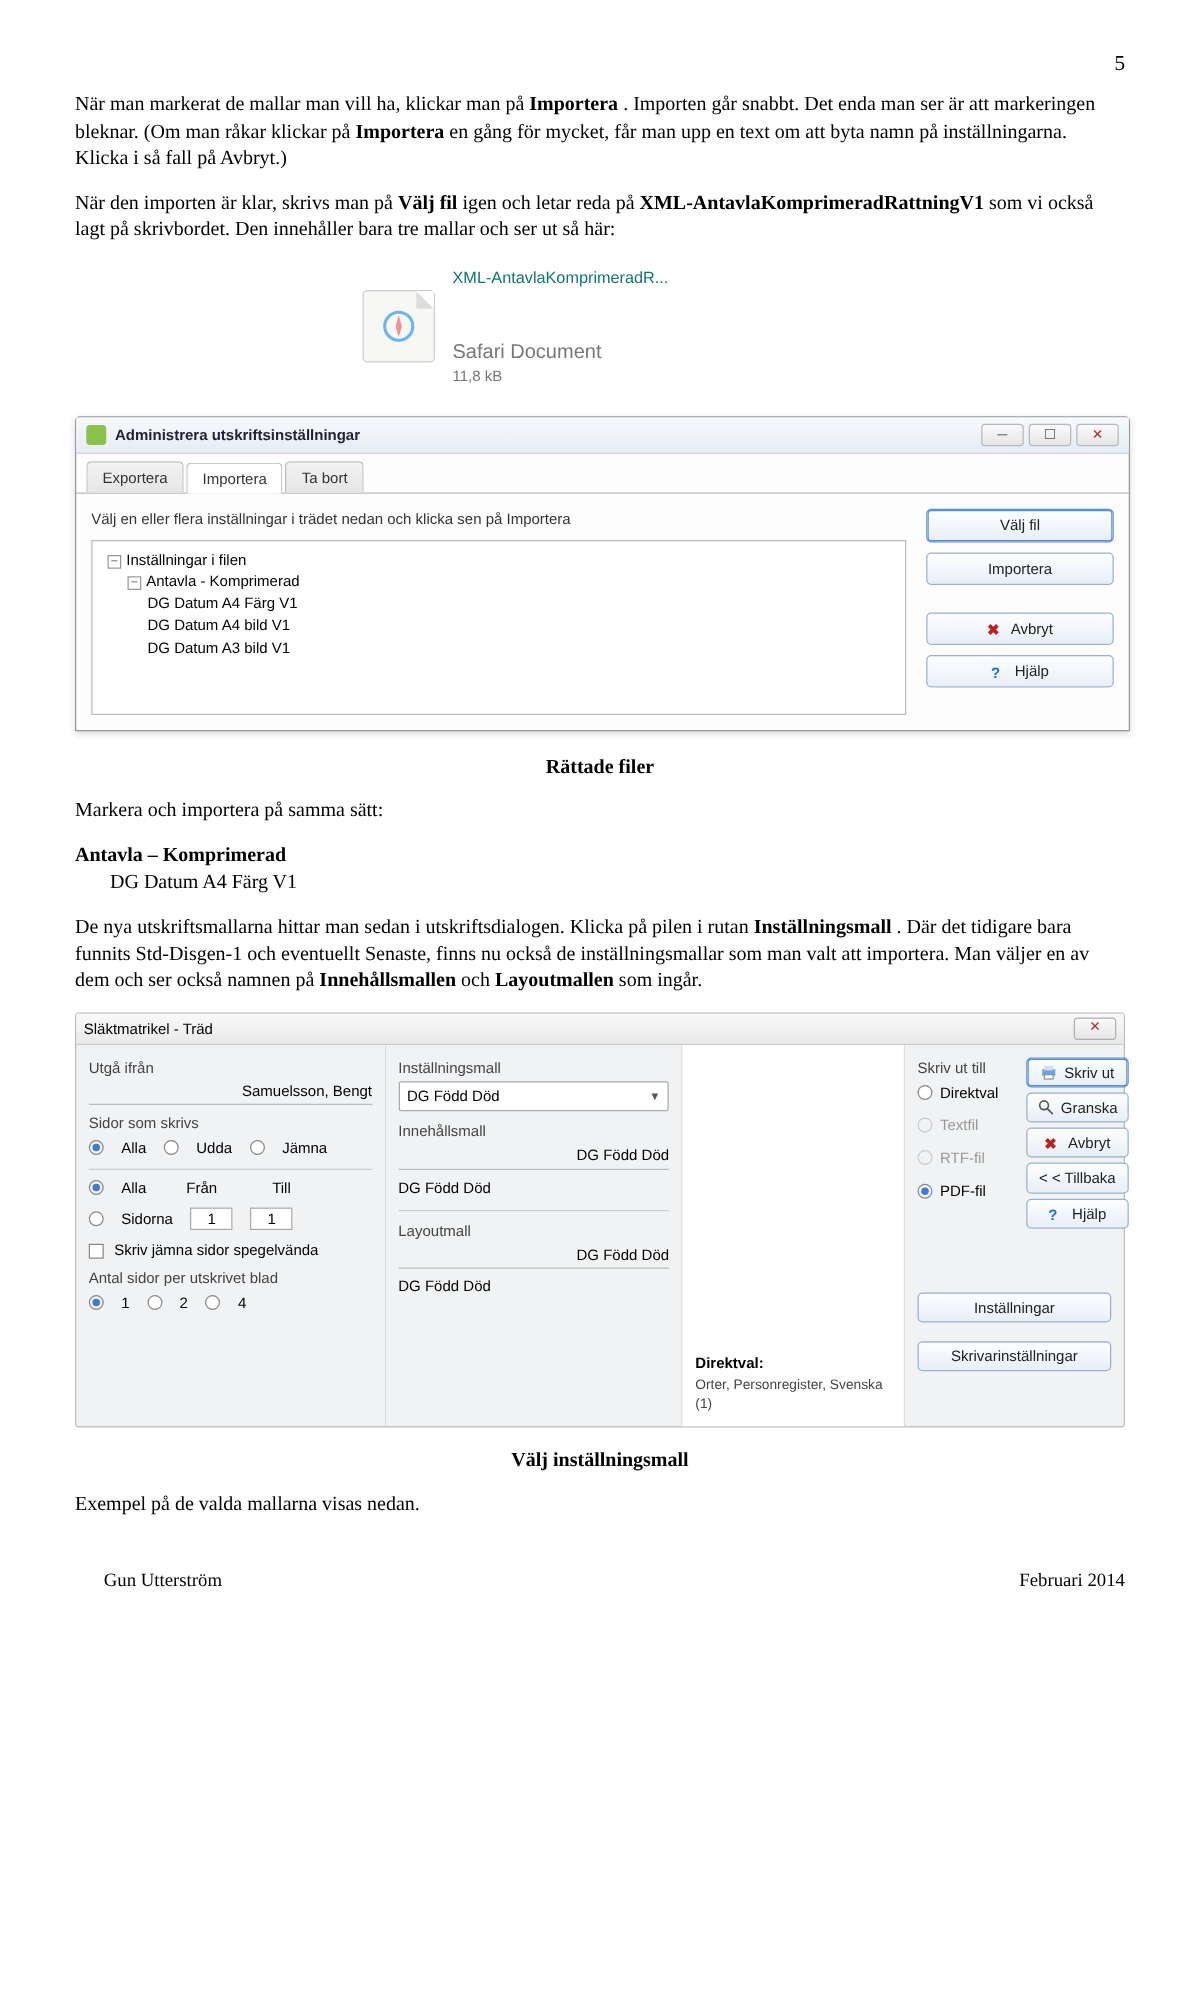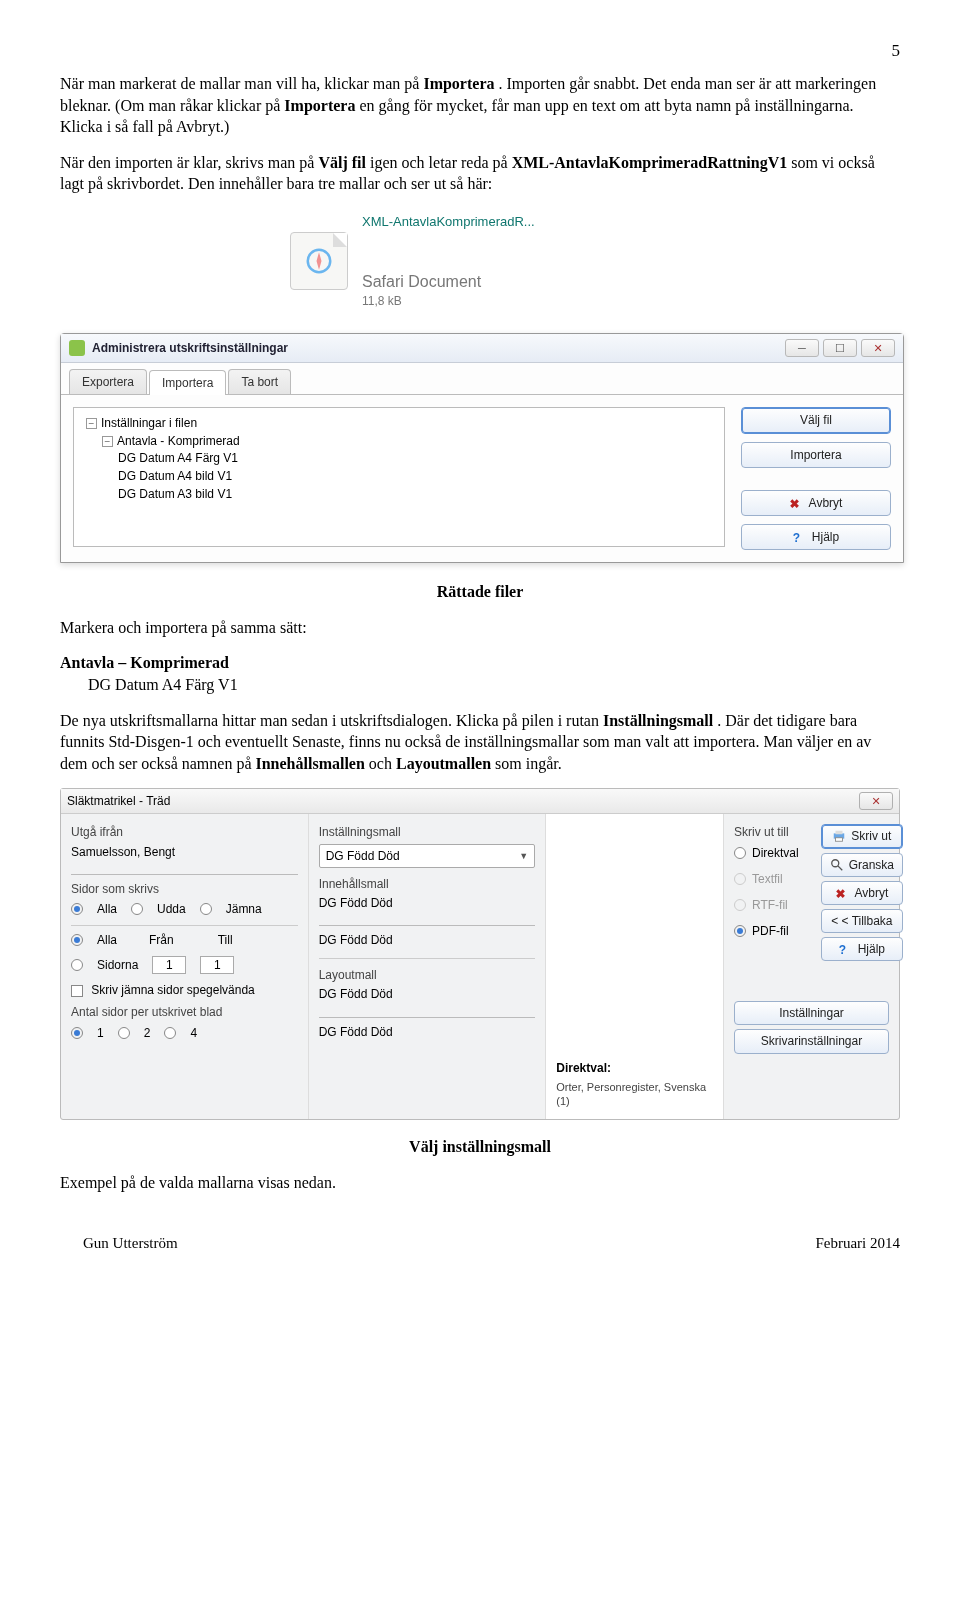--- a/index.html
+++ b/index.html
@@ -108,21 +108,21 @@
     background:linear-gradient(#fafafa,#e6e6e6);
     display:flex;align-items:center;justify-content:center;font-size:11px;color:#a33; }
   .dlg2 .body{ display:flex; }
   .panel{ padding:10px; }
   .panel.left{ width:248px; border-right:1px solid #ddd; }
   .panel.mid{ width:238px; border-right:1px solid #ddd; }
   .panel.preview{ width:178px; border-right:1px solid #ddd; background:#fff; }
   .panel.right{ width:175px; }
   .lbl{ color:#444; margin-bottom:3px; }
   .lbl.bold{ font-weight:bold; color:#000; }
-  .underline{ border-bottom:1px solid #bbb; padding-bottom:14px; margin-bottom:6px; }
+  .underline{ border-bottom:1px solid #bbb; padding-bottom:2px; margin-bottom:6px;text-align:right; }
   .radio-row{ display:flex; gap:14px; align-items:center; margin:4px 0 8px; }
   .radio{ width:12px;height:12px;border:1px solid #888;border-radius:50%;
     display:inline-flex;align-items:center;justify-content:center; }
   .radio.on::after{ content:"";width:6px;height:6px;border-radius:50%;
     background:#3a7bd5; }
   .radio.off{ background:#fff; }
   .radio.disabled{ border-color:#ccc; }
   .num-input{ width:34px; padding:1px 3px; border:1px solid #aaa; font-size:12px;
     text-align:center; background:#fff; }
   .check{ width:12px;height:12px;border:1px solid #888;display:inline-block;
@@ -189,20 +189,21 @@
       <div class="winbtn close">✕</div>
     </div>
   </div>
   <div class="tabs">
     <div class="tab">Exportera</div>
     <div class="tab active">Importera</div>
     <div class="tab">Ta bort</div>
   </div>
   <div class="tabpane">
     <div class="tree-wrap">
+      <div class="instr">Välj en eller flera inställningar i trädet nedan och klicka sen på Importera</div>
       <div class="tree">
         <ul>
           <li><span class="toggle">−</span><span>Inställningar i filen</span>
             <ul>
               <li><span class="toggle">−</span><span>Antavla - Komprimerad</span>
                 <ul>
                   <li>DG Datum A4 Färg V1</li>
                   <li>DG Datum A4 bild V1</li>
                   <li>DG Datum A3 bild V1</li>
                 </ul>
@@ -363,21 +364,21 @@
             </div>
           <div class="win-btn">
               <span>&lt; &lt; Tillbaka</span>
             </div>
           <div class="win-btn">
               <span class="ic blue-q">?</span>
               <span>Hjälp</span>
             </div>
         </div>
       </div>
-      <div class="rcol" style="margin-top:40px;gap:4px">
+      <div class="rcol" style="margin-top:51px;gap:15px">
         <div class="win-btn">
             <span>Inställningar</span>
           </div>
         <div class="win-btn">
             <span>Skrivarinställningar</span>
           </div>
       </div>
     </div>
   </div>
 </div>

